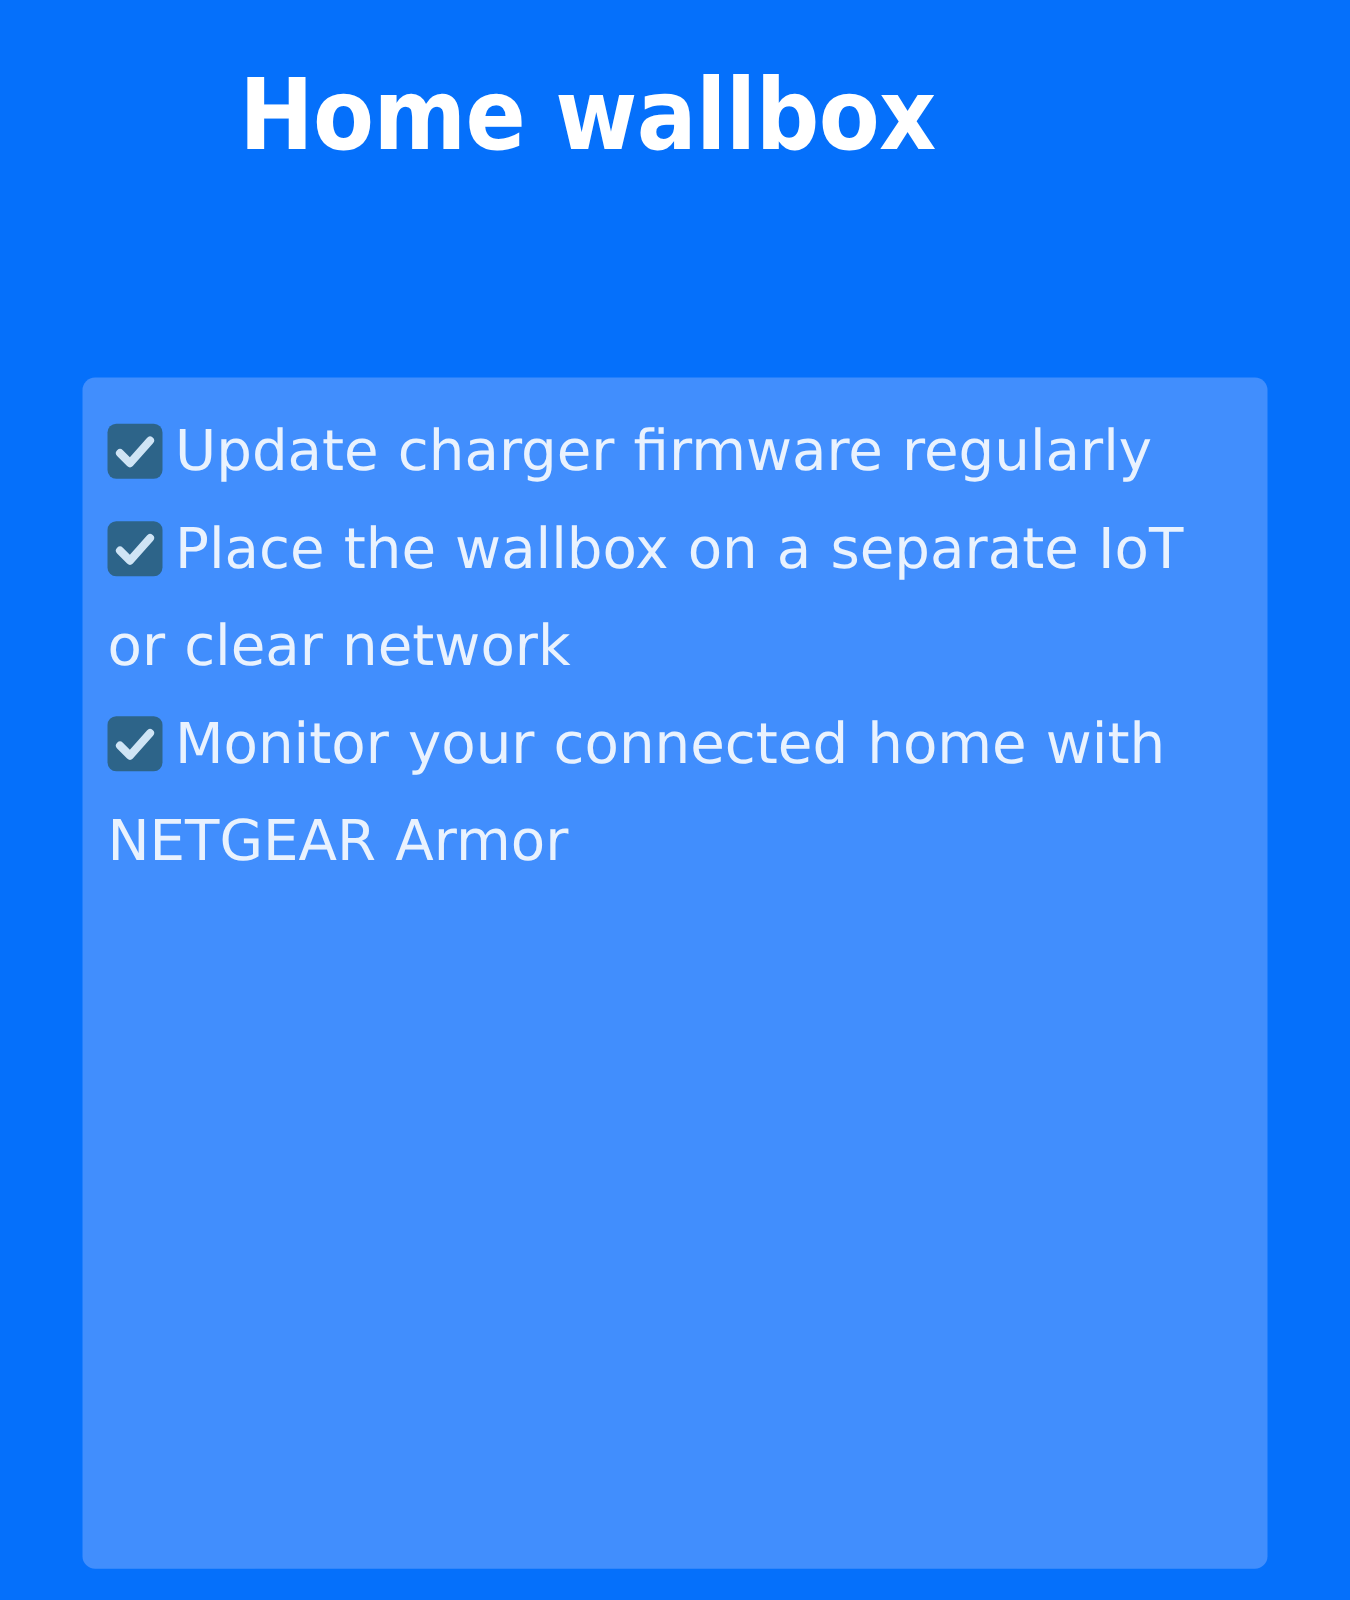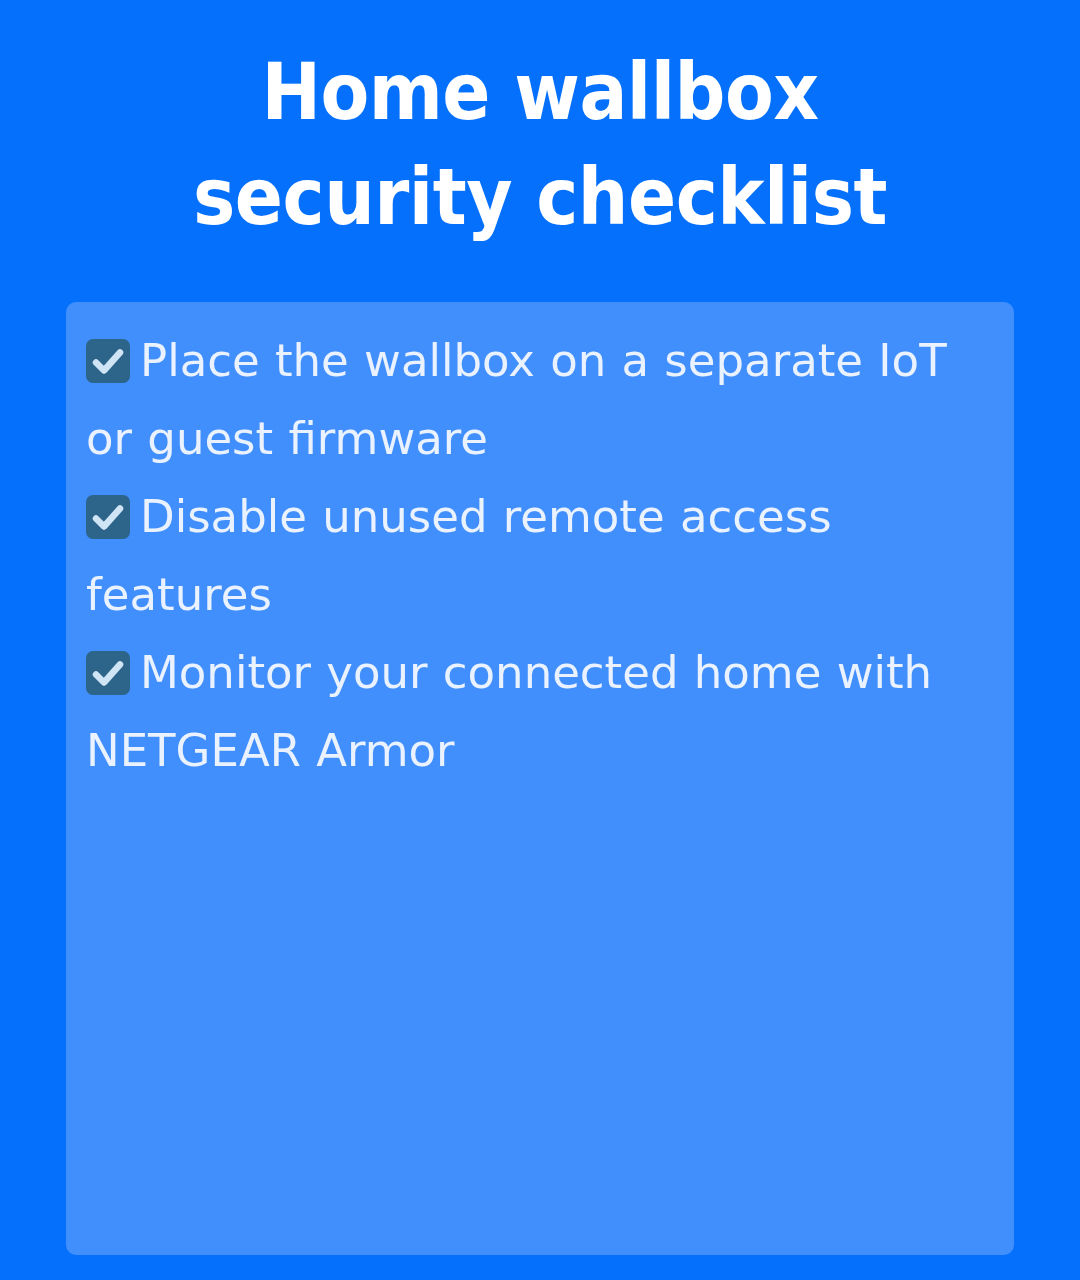--- a/index.html
+++ b/index.html
@@ -14,21 +14,21 @@
     overflow: hidden;
   }
 
   .poster {
     position: relative;
     width: 1080px;
     height: 1280px;
     box-sizing: border-box;
     display: flex;
     flex-direction: column;
-    align-items: center;
+    align-items: flex-start;
   }
 
   .poster-title {
     width: 940px;
     margin: 0;
     padding-top: 40px;
     text-align: center;
     color: #ffffff;
     font-family: "DejaVu Sans", "Liberation Sans", sans-serif;
     font-weight: 700;
@@ -88,30 +88,29 @@
     display: block;
   }
 </style>
 </head>
 <body>
 
 <div class="poster">
 
   <h1 class="poster-title">
     <span>Home wallbox</span><br>
-    <span>security checklist</span>
   </h1>
 
   <div class="checklist-card">
     <ul class="checklist" id="checklist">
         <li class="checklist-item"><span class="check-icon" style="background: rgb(45, 100, 137);"><svg viewBox="0 0 44 44" xmlns="http://www.w3.org/2000/svg">
               <path d="M10 23.5 L18 31.5 L34 13.5" fill="none" stroke="#cfe4f5" stroke-width="6.5" stroke-linecap="round" stroke-linejoin="round"></path>
-            </svg></span><span>Place the wallbox on a separate IoT or guest firmware</span></li>
+            </svg></span><span>Update charger firmware regularly</span></li>
         <li class="checklist-item"><span class="check-icon" style="background: rgb(45, 100, 137);"><svg viewBox="0 0 44 44" xmlns="http://www.w3.org/2000/svg">
               <path d="M10 23.5 L18 31.5 L34 13.5" fill="none" stroke="#cfe4f5" stroke-width="6.5" stroke-linecap="round" stroke-linejoin="round"></path>
-            </svg></span><span>Disable unused remote access features</span></li>
+            </svg></span><span>Place the wallbox on a separate IoT or clear network</span></li>
         <li class="checklist-item"><span class="check-icon" style="background: rgb(45, 100, 137);"><svg viewBox="0 0 44 44" xmlns="http://www.w3.org/2000/svg">
               <path d="M10 23.5 L18 31.5 L34 13.5" fill="none" stroke="#cfe4f5" stroke-width="6.5" stroke-linecap="round" stroke-linejoin="round"></path>
             </svg></span><span>Monitor your connected home with NETGEAR Armor</span></li>
       </ul>
   </div>
 
 </div>
 
 </body></html>

